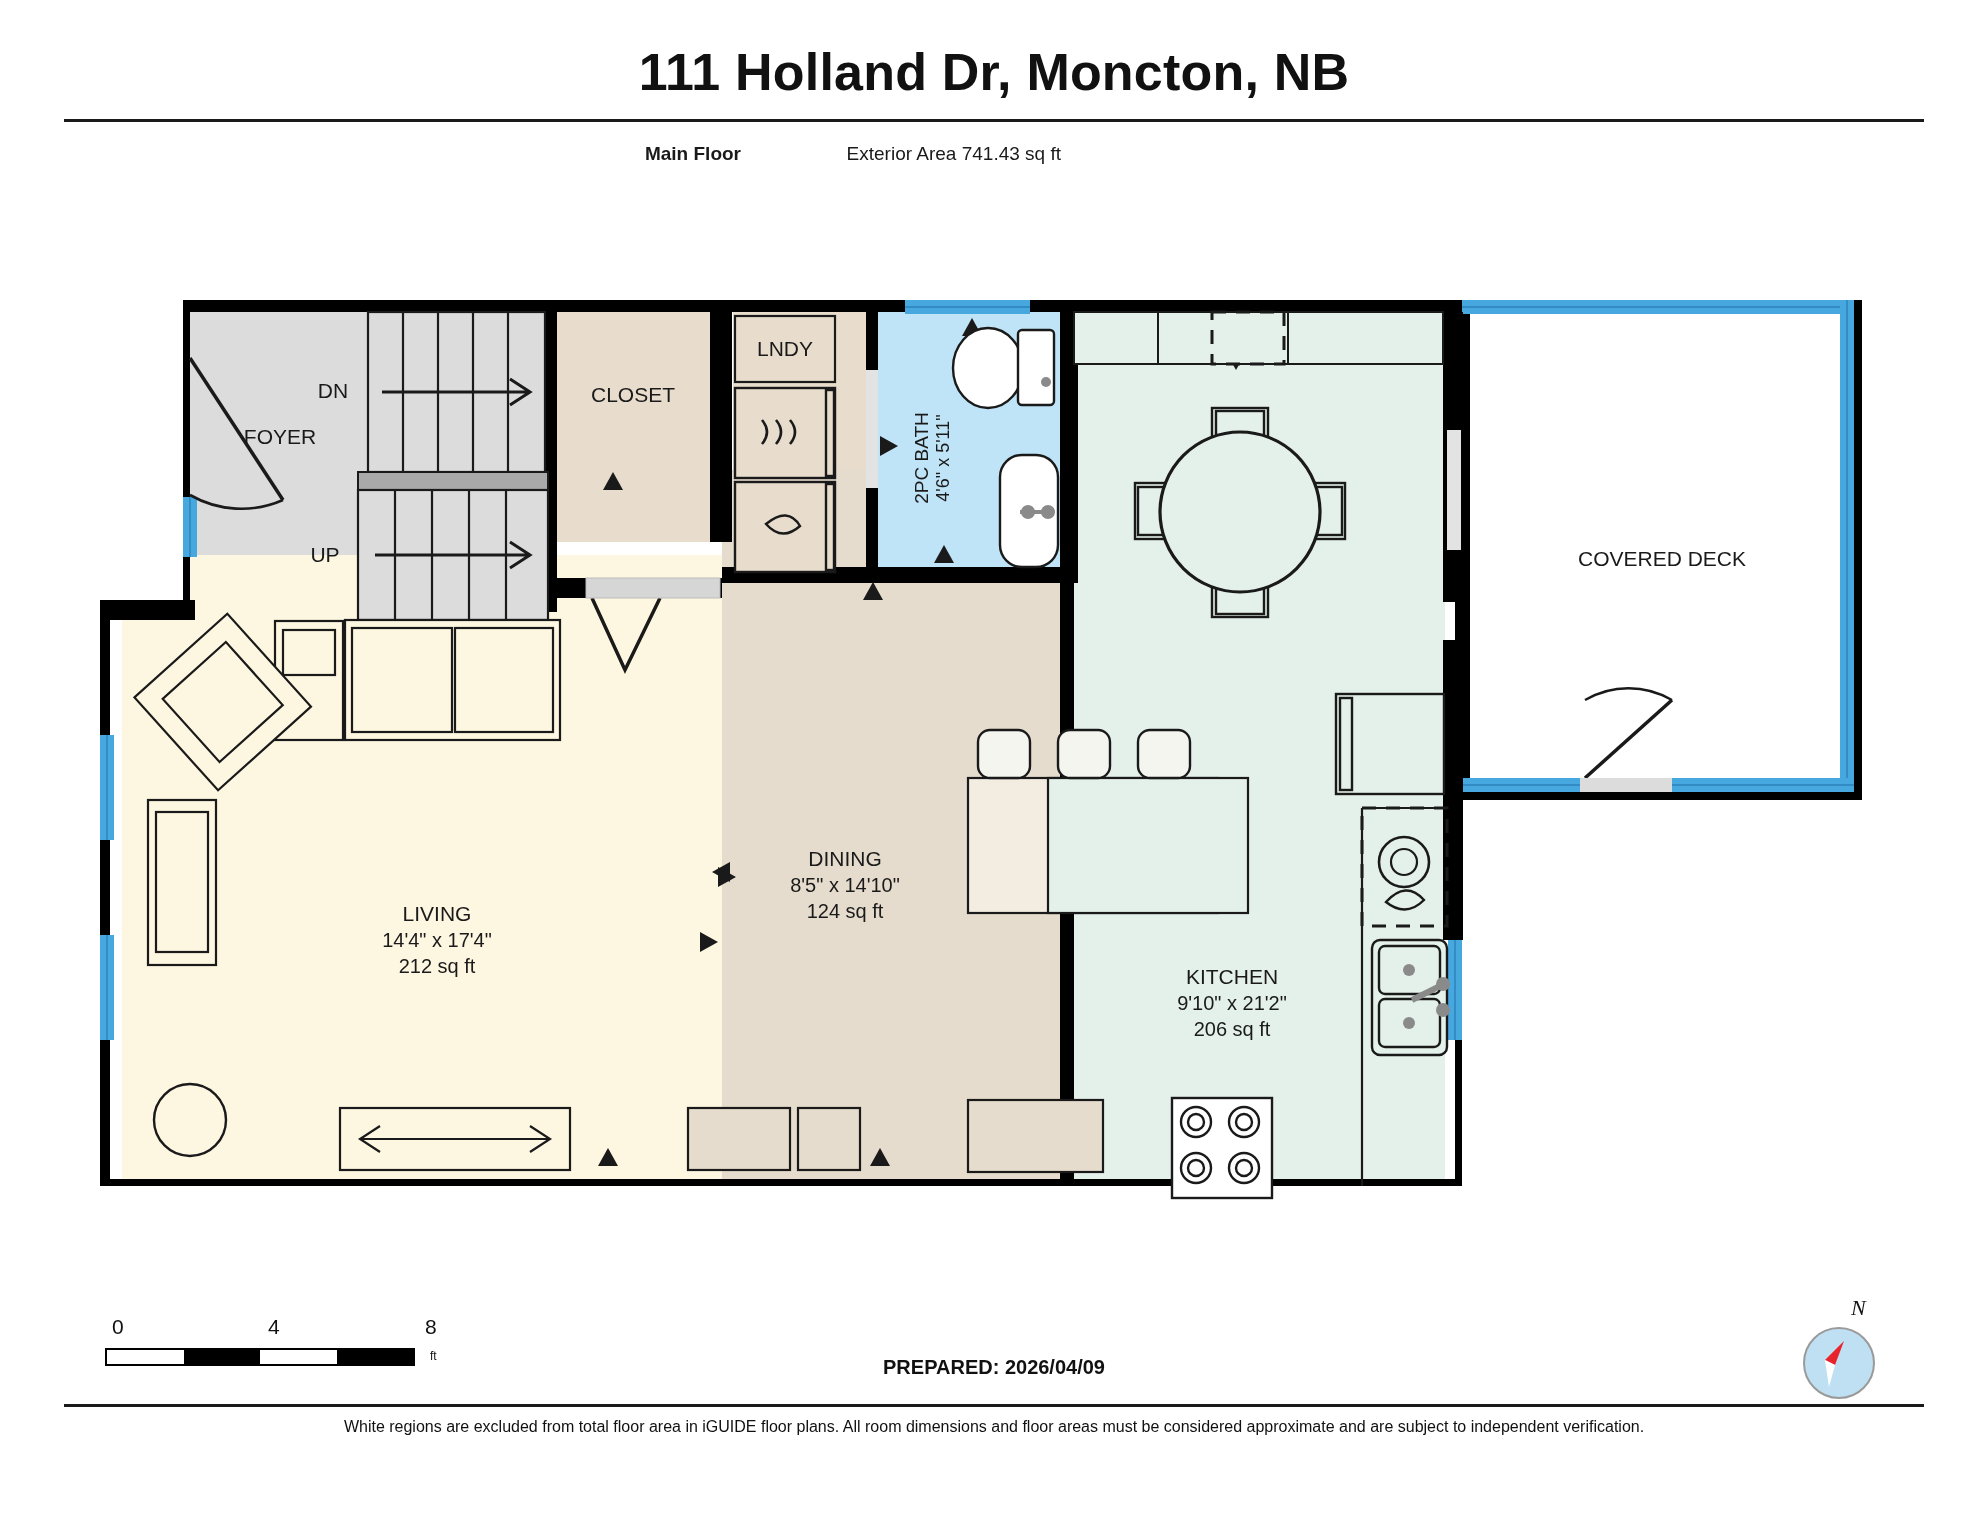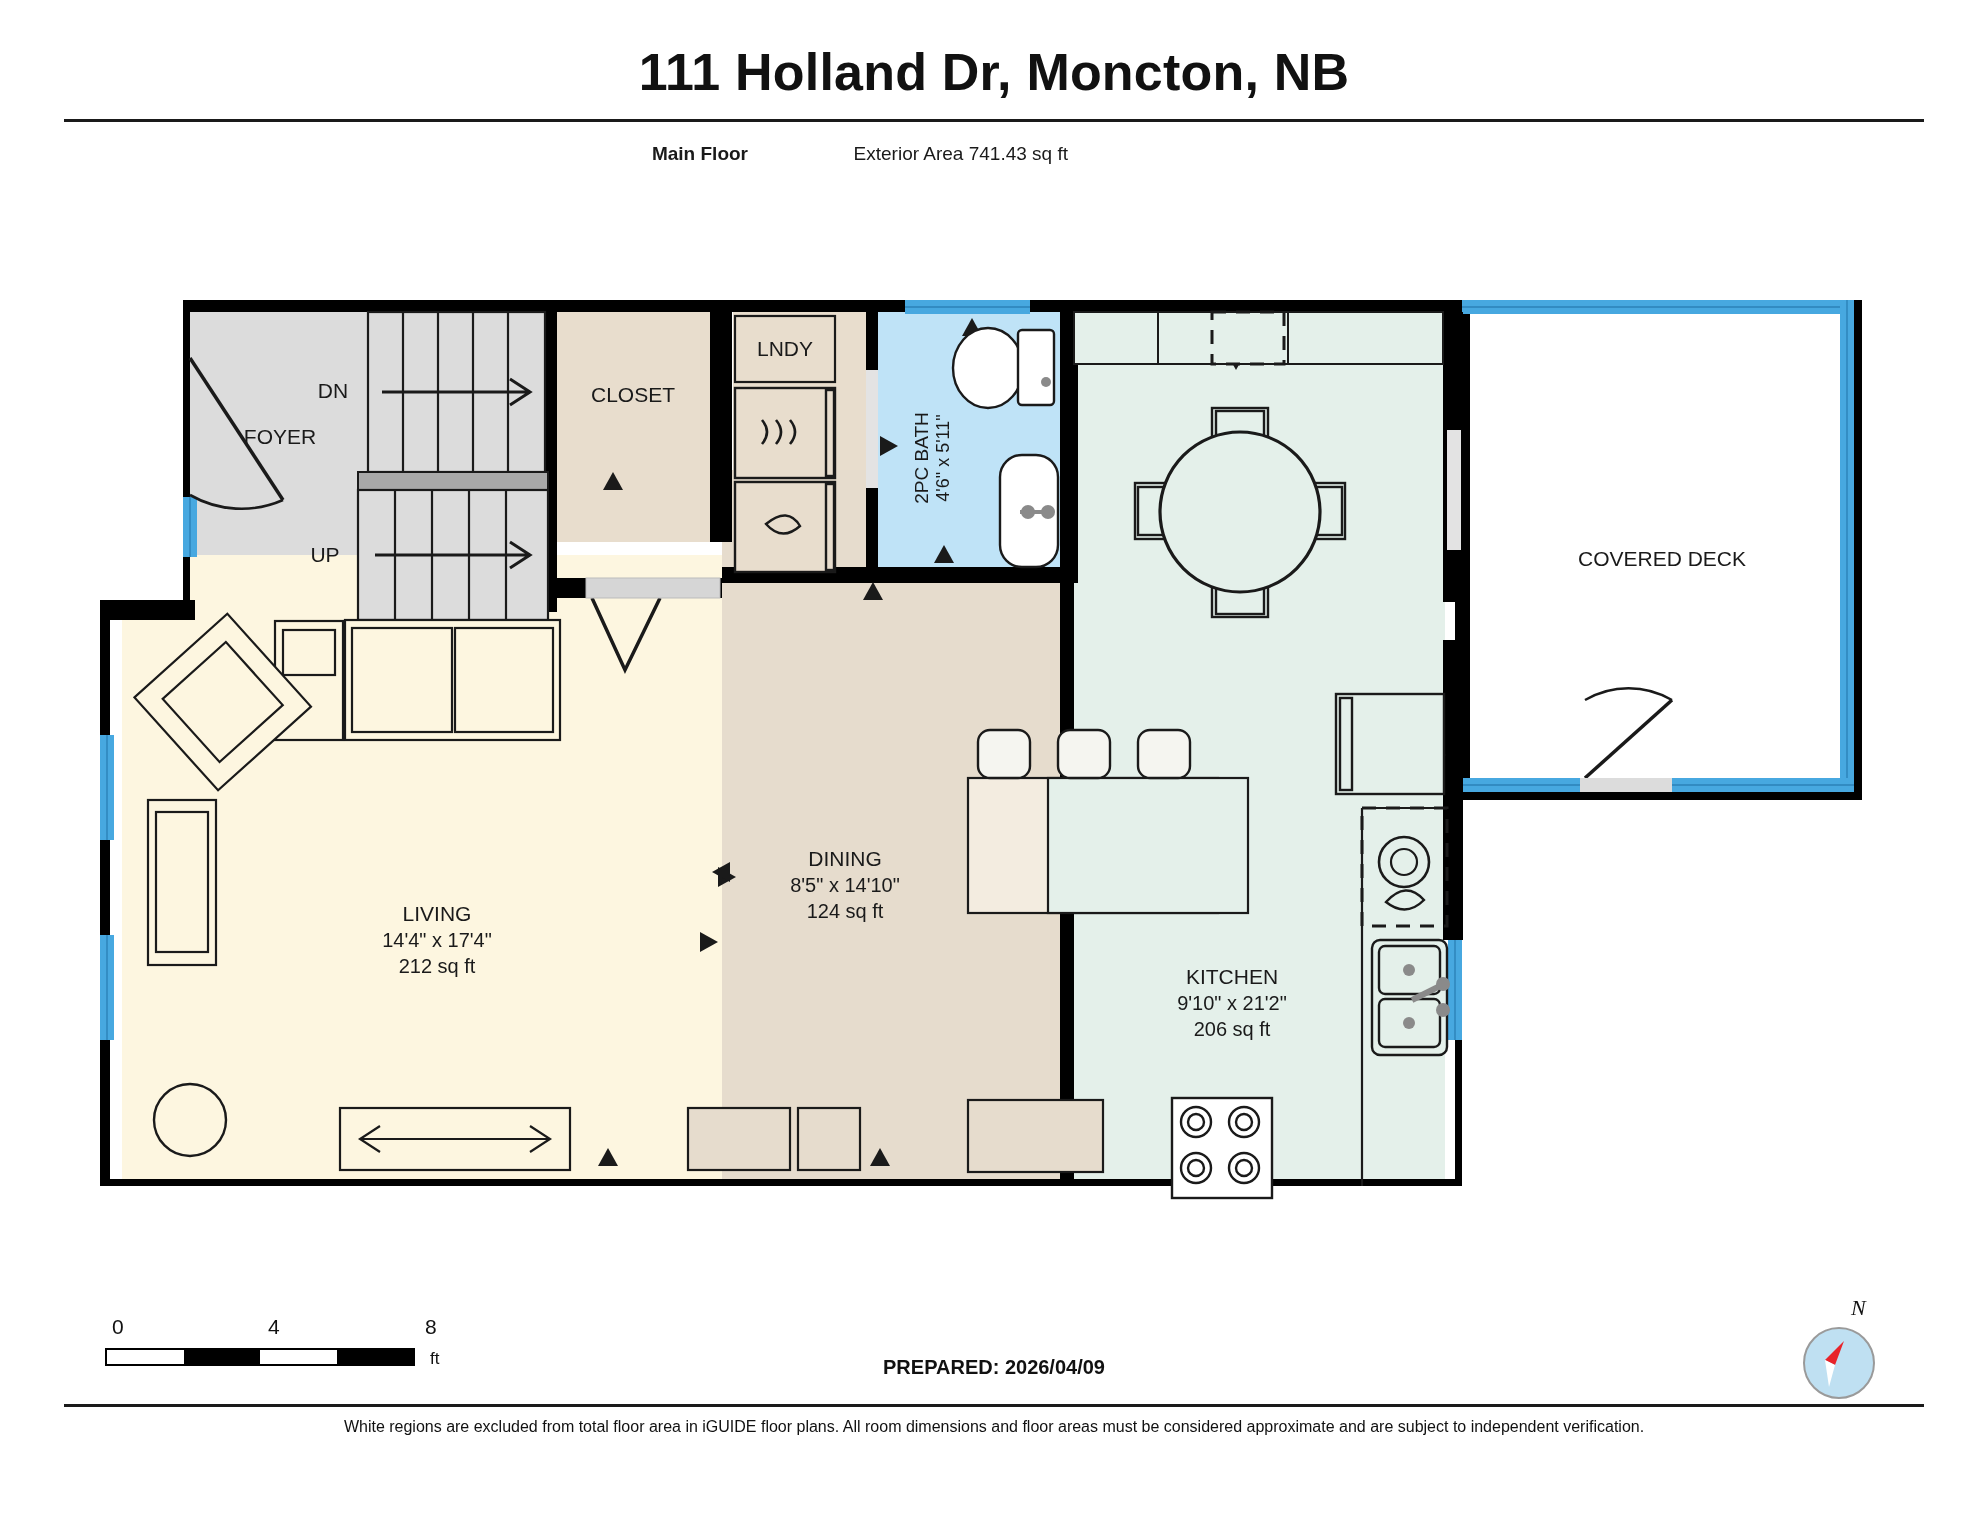--- a/index.html
+++ b/index.html
@@ -4,35 +4,35 @@
 <style>
   html,body{margin:0;padding:0;background:#ffffff;}
   body{width:1988px;height:1536px;font-family:"Liberation Sans",sans-serif;color:#1a1a1a;overflow:hidden;position:relative;}
 
   
   .page-title{
     position:absolute;left:0;top:42px;width:1988px;text-align:center;
     font-size:52px;font-weight:bold;letter-spacing:.2px;color:#111;
   }
   .rule-top{position:absolute;left:64px;top:119px;width:1860px;height:3px;background:#1a1a1a;}
-  .meta{position:absolute;left:16px;top:136px;width:1668px;}
+  .meta{position:absolute;left:9px;top:136px;width:1668px;}
   .meta-row{display:flex;justify-content:center;font-size:19px;line-height:36px;}
   .meta-lbl{width:116px;text-align:right;font-weight:bold;padding-right:20px;}
   .meta-val{width:300px;text-align:right;}
 
   
   #plan{position:absolute;left:0;top:0;width:1988px;height:1536px;}
 
   
   .scalebar{position:absolute;left:105px;top:1348px;width:310px;height:18px;border:2px solid #000;box-sizing:border-box;display:flex;}
   .scalebar i{display:block;height:100%;flex:1 1 25%;}
   .scalebar i.on{background:#000;}
   .scalebar i.off{background:#fff;}
   .sc-num{position:absolute;font-size:21px;color:#111;top:1315px;}
-  .sc-ft{position:absolute;left:430px;top:1349px;font-size:17px;color:#111;}
+  .sc-ft{position:absolute;left:430px;top:1349px;font-size:12px;color:#111;}
   .prepared{position:absolute;left:0;top:1356px;width:1988px;text-align:center;font-size:20px;color:#111;font-weight:bold;}
   .rule-bot{position:absolute;left:64px;top:1404px;width:1860px;height:3px;background:#1a1a1a;}
   .disclaimer{position:absolute;left:0;top:1418px;width:1988px;text-align:center;font-size:16px;color:#111;}
 
   .compass{position:absolute;left:1803px;top:1327px;width:68px;height:68px;border-radius:50%;
            background:#bfe0f2;border:2px solid #9a9a9a;}
   .compass-n{position:absolute;left:1851px;top:1295px;font-size:22px;font-style:italic;font-family:"Liberation Serif",serif;color:#111;}
 </style>
 </head>
 <body>

